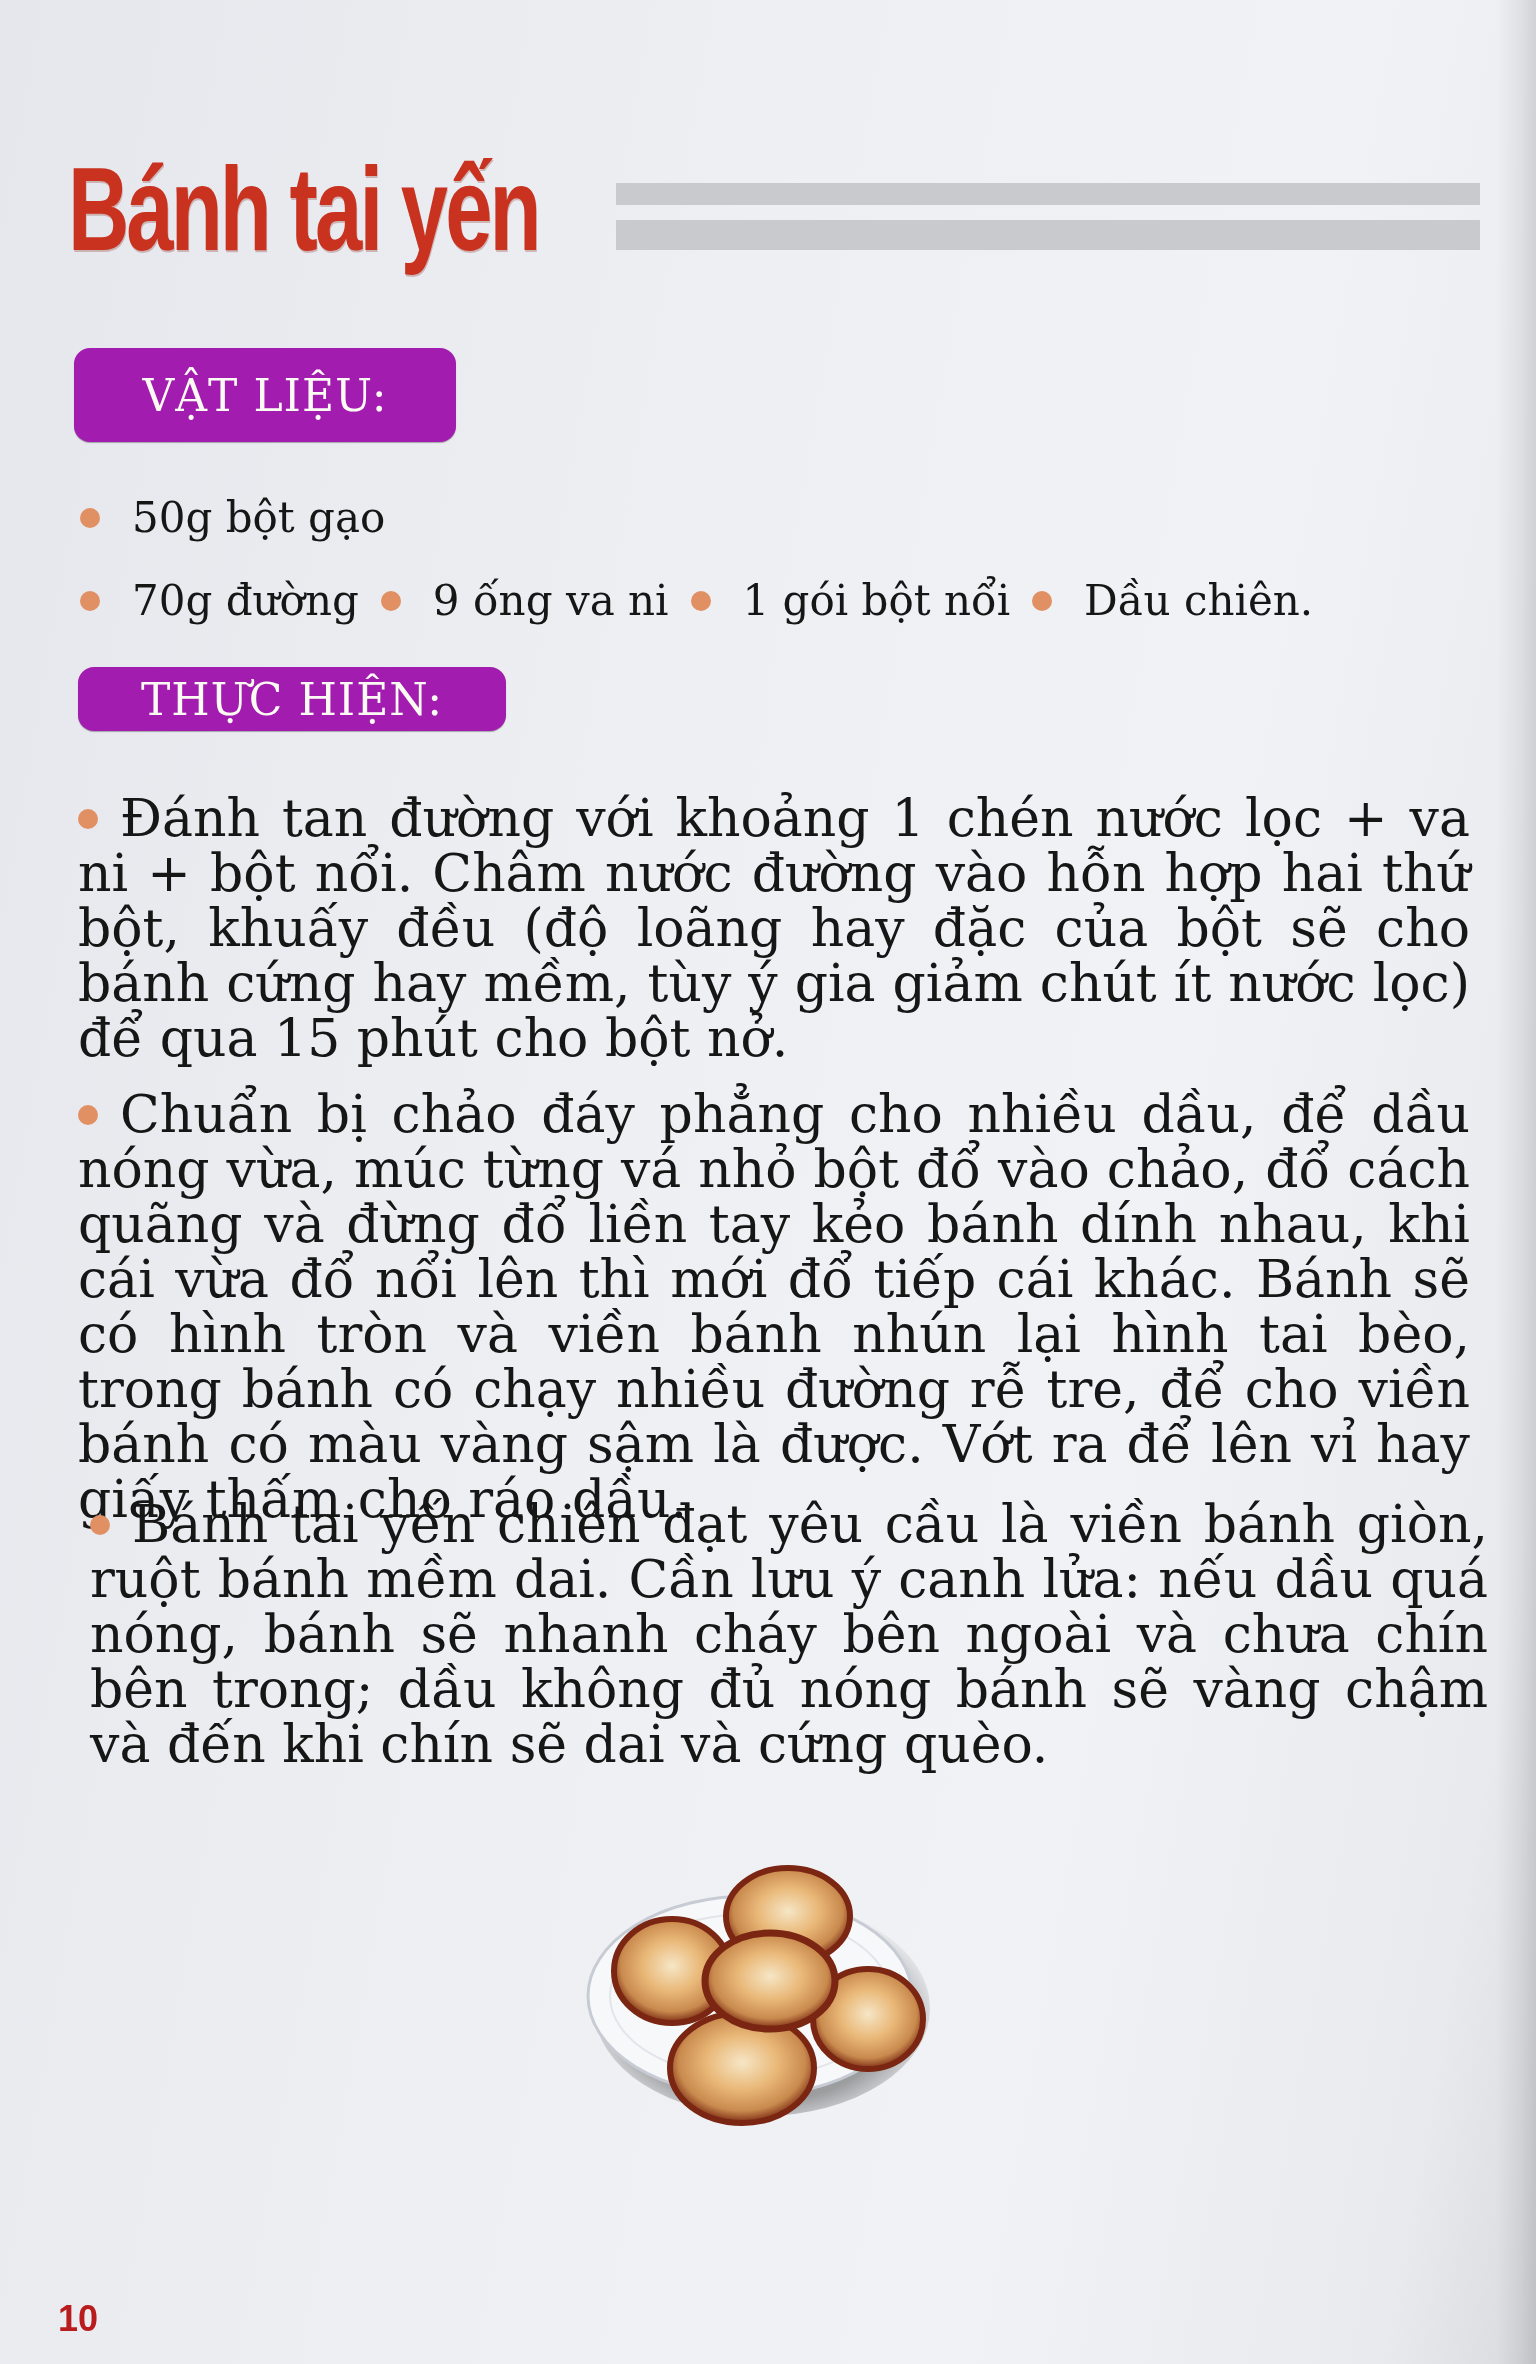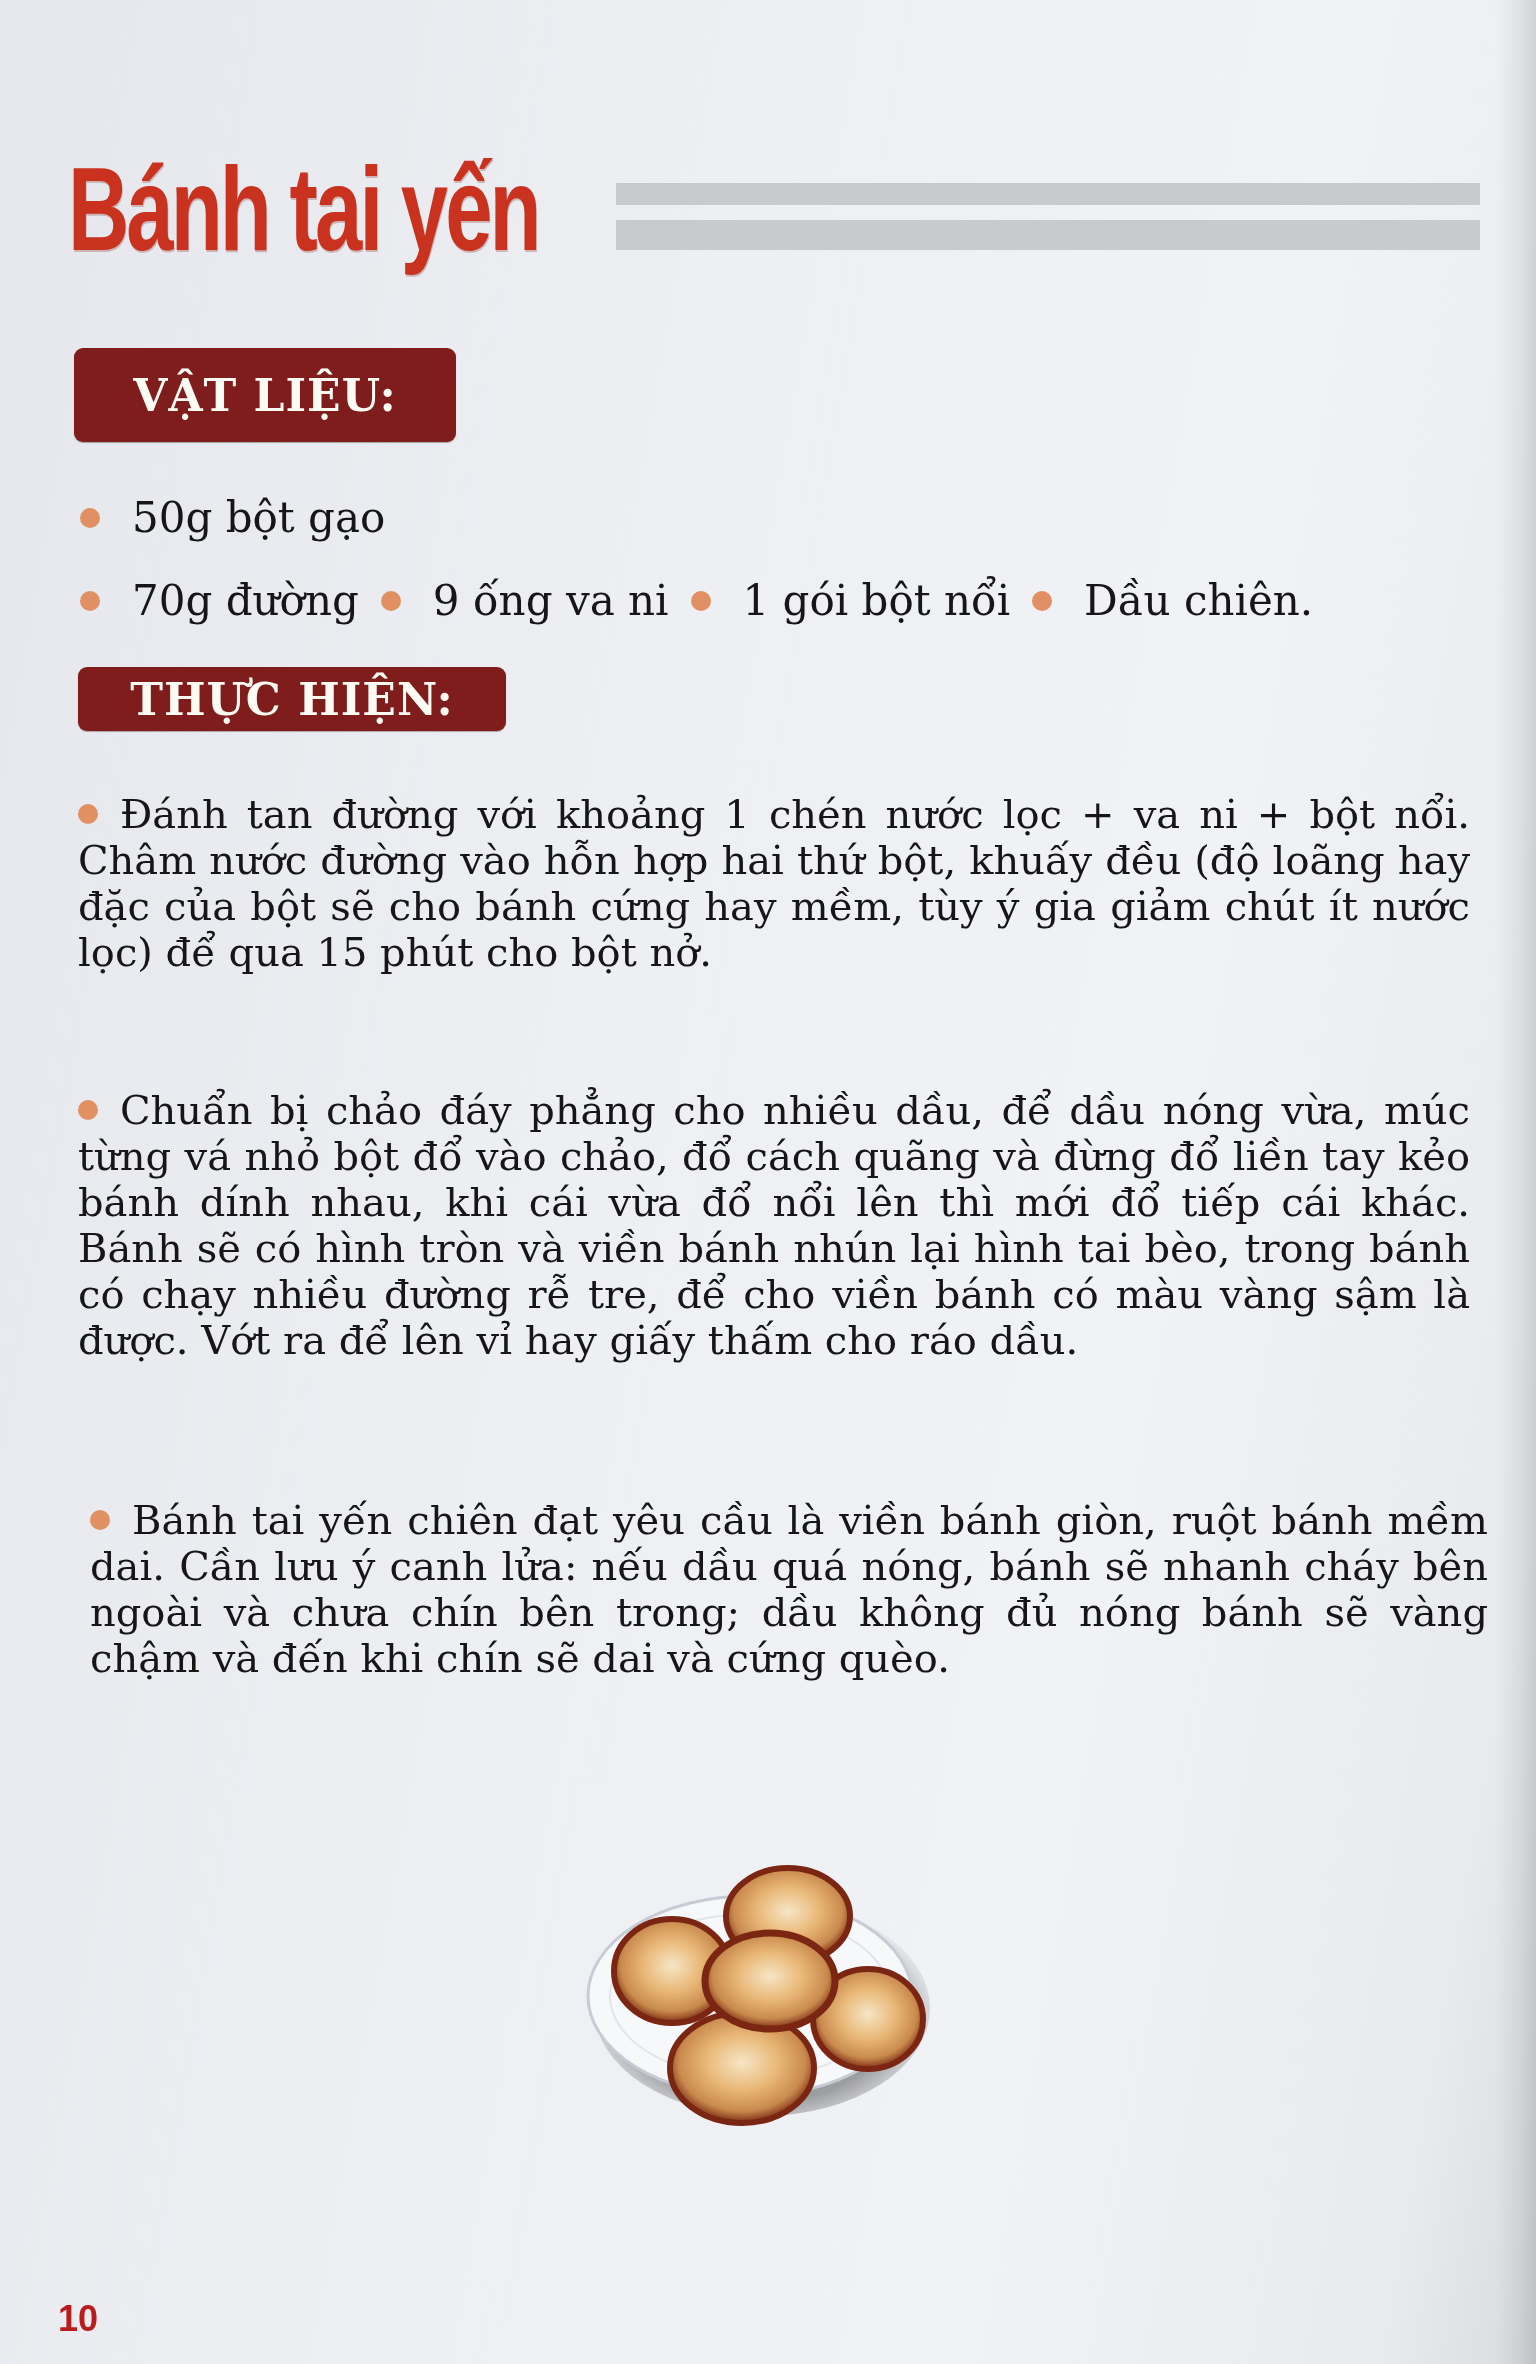--- a/index.html
+++ b/index.html
@@ -21,42 +21,42 @@
     transform: scaleX(0.72); transform-origin:left center;
     line-height:1;
     text-shadow: 1px 2px 0 rgba(120,20,10,0.25);
   }
   .title-bar {
     position:absolute; left:616px; width:864px; background:#c9cace;
   }
   .title-bar.b1 { top:183px; height:22px; }
   .title-bar.b2 { top:220px; height:30px; }
   .section-pill {
-    position:absolute; background:#7f1d1d; border-radius:9px;
+    position:absolute; background:#a21caf; border-radius:16px;
     color:#fbfbf4; font-family:"DejaVu Serif","Liberation Serif",serif;
-    font-weight:bold; font-size:44px; letter-spacing:1px;
+    font-weight:normal; font-size:44px; letter-spacing:1px;
     display:flex; align-items:center; justify-content:center;
     box-shadow: 0 1px 1px rgba(0,0,0,0.3);
   }
   .pill-ingredients { left:74px; top:348px; width:382px; height:94px; }
   .pill-method { left:78px; top:667px; width:428px; height:64px; }
   .ing-line {
     position:absolute; left:80px; font-size:42px; line-height:1;
     display:flex; white-space:nowrap;
   }
   .ing-line.l1 { top:497px; }
   .ing-line.l2 { top:580px; }
   .ing-item { display:inline-flex; align-items:center; margin-right:22px; }
   .bullet {
     display:inline-block; width:20px; height:20px; border-radius:50%;
     background:#e19064; margin-right:32px; flex:none;
   }
   .para {
     position:absolute; left:78px; width:1392px;
-    font-size:40px; line-height:46px; text-align:justify;
+    font-size:52px; line-height:55px; text-align:justify;
     text-align-last:left;
   }
   .para .bullet { margin-right:22px; vertical-align:middle; position:relative; top:-4px; }
   .p1 { top:791px; }
   .p2 { top:1087px; }
   .p3 { top:1479px; left:72px; width:1398px; }
   .dish {
     position:absolute; left:580px; top:1856px; width:350px; height:270px;
   }
   .page-number {

